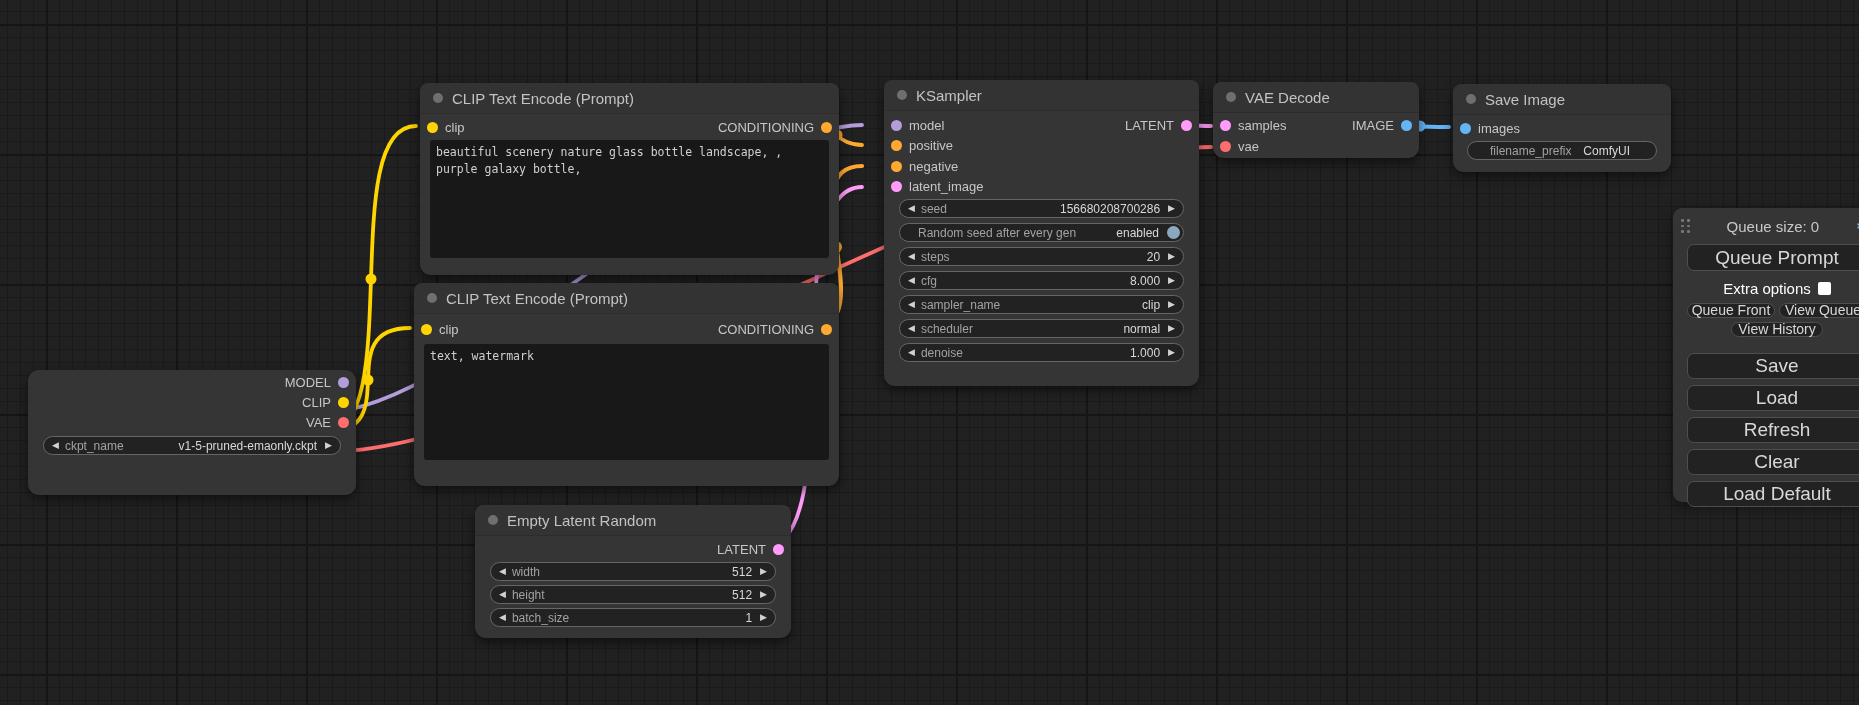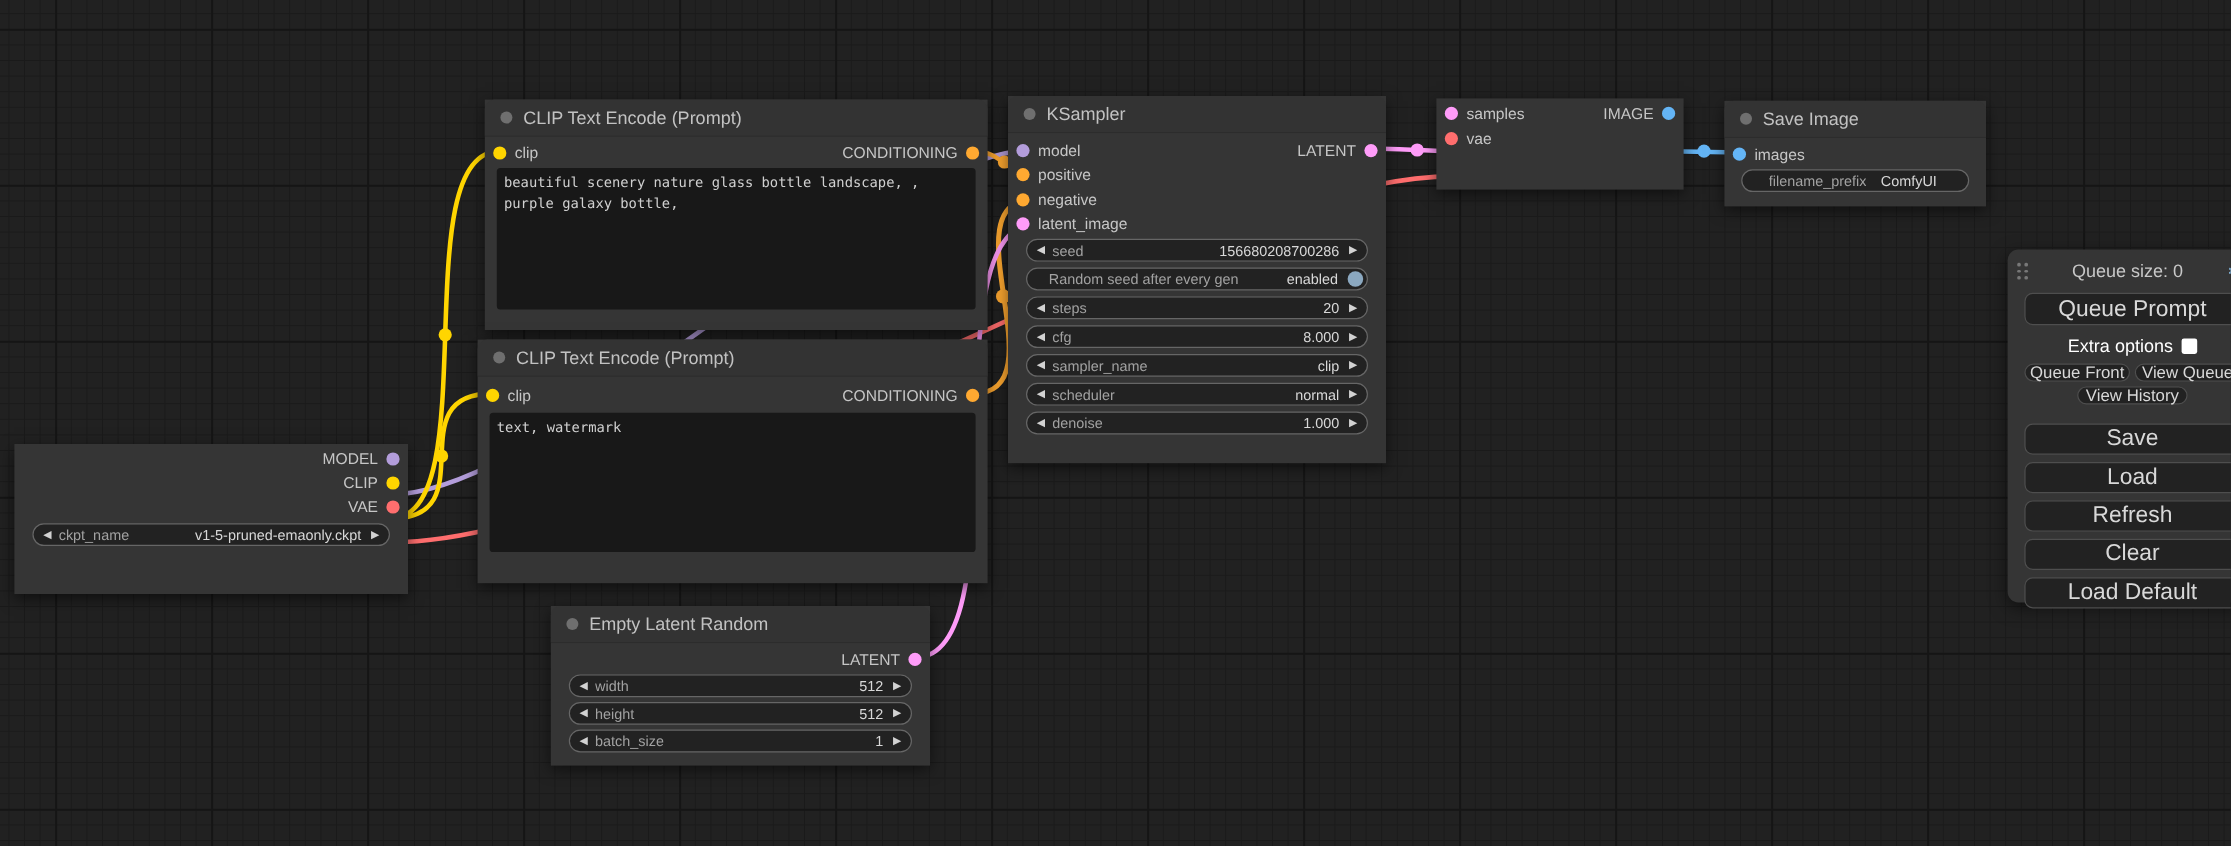--- a/index.html
+++ b/index.html
@@ -7,22 +7,22 @@
     background-color:#212121;
     background-image:
       linear-gradient(#151515 2px, transparent 2px),
       linear-gradient(90deg,#151515 2px, transparent 2px),
       linear-gradient(#1a1a1a 1px, transparent 1px),
       linear-gradient(90deg,#1a1a1a 1px, transparent 1px);
     background-size:130px 130px,130px 130px,13px 13px,13px 13px;
     background-position:34px 24px,46px 0,8px 11px,7px 0;
     font-family:"Liberation Sans",sans-serif;}
   .wires{position:absolute;left:0;top:0;z-index:1;}
-  .node{position:absolute;background:#353535;border-radius:0;z-index:2;
-    box-shadow:0 4px 12px rgba(0,0,0,.55);}
+  .node{position:absolute;background:#353535;border-radius:11px;z-index:2;
+    box-shadow:0 4px 12px rgba(0,0,0,.55);margin-left:16px;}
   .node-header{height:30px;background:#333333;border-radius:8px 8px 0 0;
     display:flex;align-items:center;border-bottom:1px solid #2c2c2c;}
   .tdot{width:10px;height:10px;border-radius:50%;background:#6f6f6f;margin:0 9px 0 13px;flex:none;}
   .ntitle{font-size:15px;color:#c2c2c2;white-space:nowrap;}
   .prow{display:flex;align-items:center;justify-content:space-between;padding:0 7px;}
   .pin{display:flex;align-items:center;gap:7px;}
   .pout{display:flex;align-items:center;gap:7px;margin-left:auto;}
   .pdot{width:11px;height:11px;border-radius:50%;flex:none;}
   .plabel{font-size:13px;color:#c6c6c6;white-space:nowrap;}
   .widget{display:flex;align-items:center;height:19px;background:#222222;border:1px solid #666666;
@@ -176,21 +176,21 @@
       </div>
       <div class="widget">
         <span class="warrow">◀</span>
         <span class="wlabel">batch_size</span>
         <span class="wvalue">1</span>
         <span class="warrow r">▶</span>
       </div>
     </div>
   </div>
 
-  <div class="node" style="left:840px;top:80px;width:315px;height:306px">
+  <div class="node" style="left:868px;top:80px;width:315px;height:306px">
     <div class="node-header">
       <span class="tdot"></span>
       <span class="ntitle">KSampler</span>
     </div>
     <div style="padding-top:4px">
       <div class="prow" style="height:20.5px">
         <span class="pin">
           <span class="pdot" style="background: rgb(179, 157, 219);"></span>
           <span class="plabel">model</span>
         </span>
@@ -255,20 +255,24 @@
       <div class="widget">
         <span class="warrow">◀</span>
         <span class="wlabel">denoise</span>
         <span class="wvalue">1.000</span>
         <span class="warrow r">▶</span>
       </div>
     </div>
   </div>
 
   <div class="node" style="left:1197px;top:82px;width:206px;height:76px">
+    <div class="node-header">
+      <span class="tdot"></span>
+      <span class="ntitle">VAE Decode</span>
+    </div>
     <div style="padding-top:2px">
       <div class="prow" style="height:21px">
         <span class="pin">
           <span class="pdot" style="background: rgb(255, 156, 249);"></span>
           <span class="plabel">samples</span>
         </span>
         <span class="pout">
           <span class="plabel">IMAGE</span>
           <span class="pdot" style="background: rgb(100, 181, 246);"></span>
         </span>

